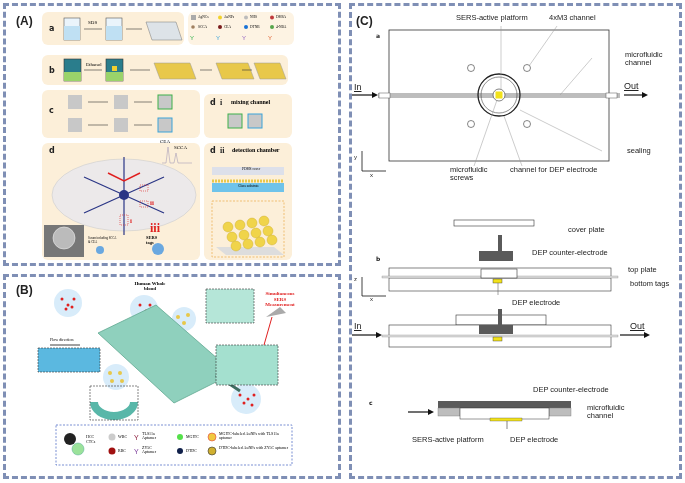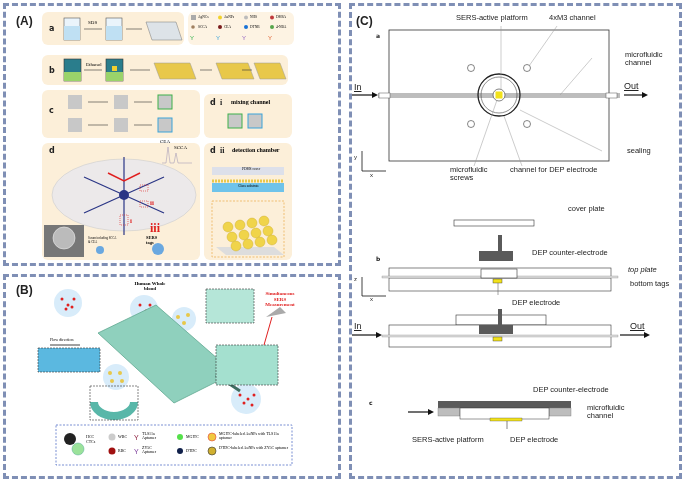--- a/index.html
+++ b/index.html
@@ -299,23 +299,23 @@
     <rect x="37" y="114" width="222" height="22" fill="#fff" stroke="#333" stroke-width="0.6"></rect>
     <rect x="127" y="114" width="34" height="9" fill="#5a5a5a"></rect>
     <rect x="146" y="98" width="4" height="16" fill="#5a5a5a"></rect>
     <rect x="30" y="124" width="236" height="2" fill="#ddd" stroke="#777" stroke-width="0.3"></rect>
     <rect x="141" y="126" width="9" height="4" fill="#f2e21b" stroke="#333" stroke-width="0.4"></rect>
     <line x1="0" y1="124" x2="24" y2="124" stroke="#111" stroke-width="1.2"></line>
     <polygon points="24,121 30,124 24,127" fill="#111"></polygon>
     <line x1="268" y1="124" x2="292" y2="124" stroke="#111" stroke-width="1.2"></line>
     <polygon points="292,121 298,124 292,127" fill="#111"></polygon>
   </svg>
-  <div class="lbl" style="left:216px;top:199px;">cover plate</div>
+  <div class="lbl" style="left:216px;top:220px;">cover plate</div>
   <div class="lbl" style="left:180px;top:243px;">DEP counter-electrode</div>
-  <div class="lbl" style="left:276px;top:260px;font-style:italic;">top plate</div>
+  <div class="lbl" style="left:276px;top:260px;">top plate</div>
   <div class="lbl" style="left:278px;top:274px;">bottom tags</div>
   <div class="lbl" style="left:160px;top:293px;">DEP electrode</div>
   <div class="lbl" style="left:2px;top:270px;font-size:6px;">z</div>
   <div class="lbl" style="left:18px;top:290px;font-size:6px;">x</div>
   <div class="lblb" style="left:2px;top:315px;font-size:9px;">In</div>
   <div class="lblb" style="left:278px;top:315px;font-size:9px;">Out</div>
 
   <div class="sub" style="left:17px;top:393px;font-size:6px;">c</div>
   <svg width="333" height="60" style="top:395px;left:0;">
     <rect x="86" y="0" width="133" height="7" fill="#5a5a5a"></rect>

